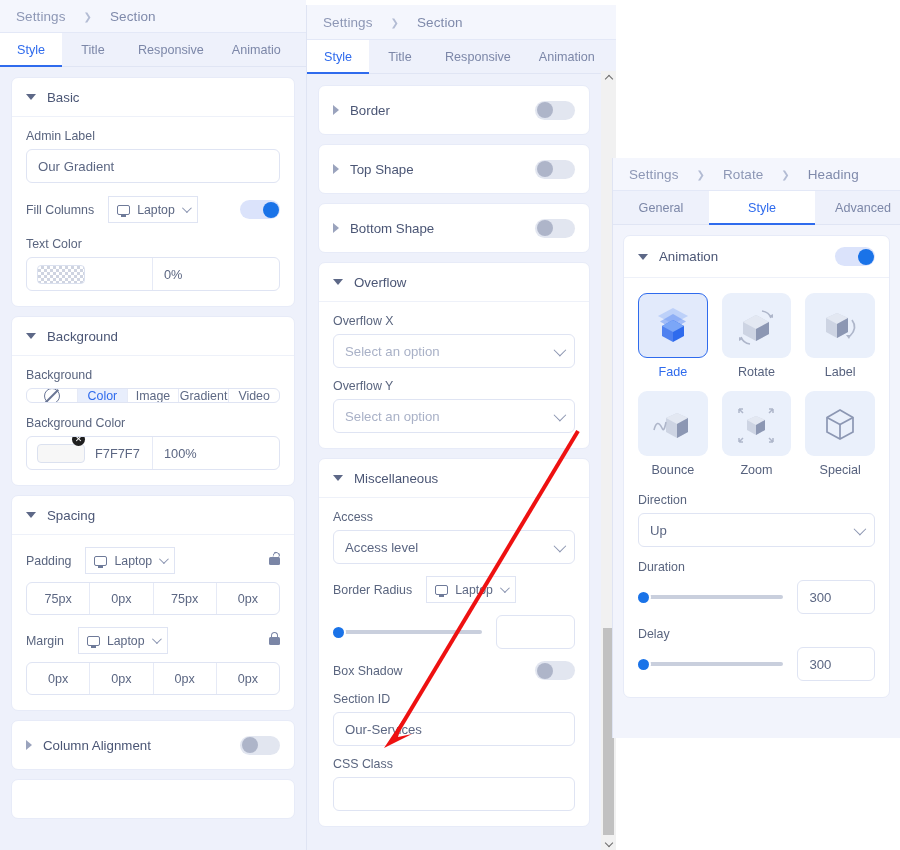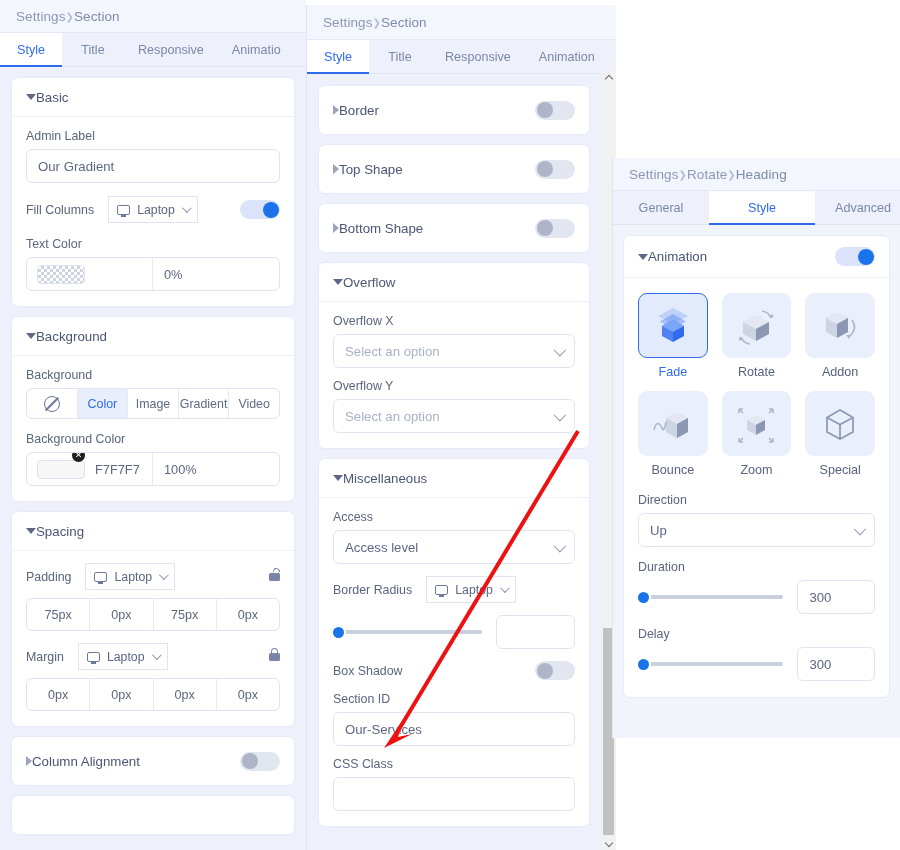--- a/index.html
+++ b/index.html
@@ -16,21 +16,21 @@
     position: absolute;
     background: #eef1fb;
     overflow: hidden;
   }
   .panel-breadcrumb {
     height: 33px;
     background: #f4f6fd;
     display: flex;
     align-items: center;
     padding-left: 16px;
-    gap: 0;
+    gap: 18px;
     border-bottom: 1px solid #e3e8f7;
   }
   .crumb { font-size: 13.5px; color: #8d97b5; letter-spacing:.1px; }
   .crumb.last { color: #7f8aab; }
   .crumb-sep { font-size: 10px; color: #b3bcd4; }
 
   .tabbar {
     height: 34px;
     background: #eef1fb;
     display: flex;
@@ -63,20 +63,21 @@
   .card {
     background:#ffffff;
     border:1px solid #e7ebf8;
     border-radius:7px;
     margin: 9px 11px;
   }
   .card-head {
     display:flex; align-items:center;
     height: 39px;
     padding: 12px 14px;
+    gap: 11px;
     border-bottom:1px solid #eef1f9;
     text-align:right;
   }
   .card-head.noborder { border-bottom:none; }
   .card-title { font-size:13.3px; color:#4b5675; }
   .caret-down {
     width:0;height:0;
     border-left:5px solid transparent;
     border-right:5px solid transparent;
     border-top:6px solid #5d6887;
@@ -184,21 +185,21 @@
   }
   .hexlabel { font-size:12.8px; color:#5c6783; }
   .x-badge {
     position:absolute; top:-4px; left:45px;
     width:13px;height:13px;border-radius:50%;
     background:#1f1f1f; color:#fff;
     font-size:9px; line-height:13px; text-align:center;
   }
 
   
-  .seg { display:flex; border:1px solid #dfe4f3; border-radius:6px; overflow:hidden; height:31px; }
+  .seg { display:flex; border:1px solid #dfe4f3; border-radius:6px; overflow:hidden; height:15px; }
   .seg > div {
     flex:1; display:flex; align-items:center; justify-content:center;
     font-size:12.4px; color:#5f6a85;
     border-right:1px solid #e6eaf6;
   }
   .seg > div:last-child { border-right:none; }
   .seg > div.active { background:#e8eefc; color:#2f6bed; }
   .noico {
     width:16px;height:16px;border-radius:50%;
     border:1.6px solid #6a7695; position:relative;
@@ -588,21 +589,21 @@
             <div class="anim-cell">
               <div class="anim-box">
                 <svg width="48" height="44" viewBox="0 0 48 44">
                   <polygon points="21,9 32,14 32,28 21,34 10,28 10,14" fill="#cdd4e3"></polygon>
                   <polygon points="21,9 32,14 21,20 10,14" fill="#e3e8f2"></polygon>
                   <polygon points="21,20 32,14 32,28 21,34" fill="#8c97b3"></polygon>
                   <path d="M36 16 q6 8 -2 16" stroke="#aeb6ca" stroke-width="1.7" fill="none"></path>
                   <polygon points="30,31 35,31 33,35" fill="#aeb6ca"></polygon>
                 </svg>
               </div>
-              <span class="anim-lbl">Addon</span>
+              <span class="anim-lbl">Label</span>
             </div>
 
             <div class="anim-cell">
               <div class="anim-box">
                 <svg width="50" height="44" viewBox="0 0 50 44">
                   <polygon points="29,11 40,16 40,30 29,36 18,30 18,16" fill="#cdd4e3"></polygon>
                   <polygon points="29,11 40,16 29,22 18,16" fill="#e3e8f2"></polygon>
                   <polygon points="29,22 40,16 40,30 29,36" fill="#8c97b3"></polygon>
                   <path d="M6 28 q3 -12 8 -2 q2 5 4 -6" stroke="#aeb6ca" stroke-width="1.6" fill="none"></path>
                 </svg>

